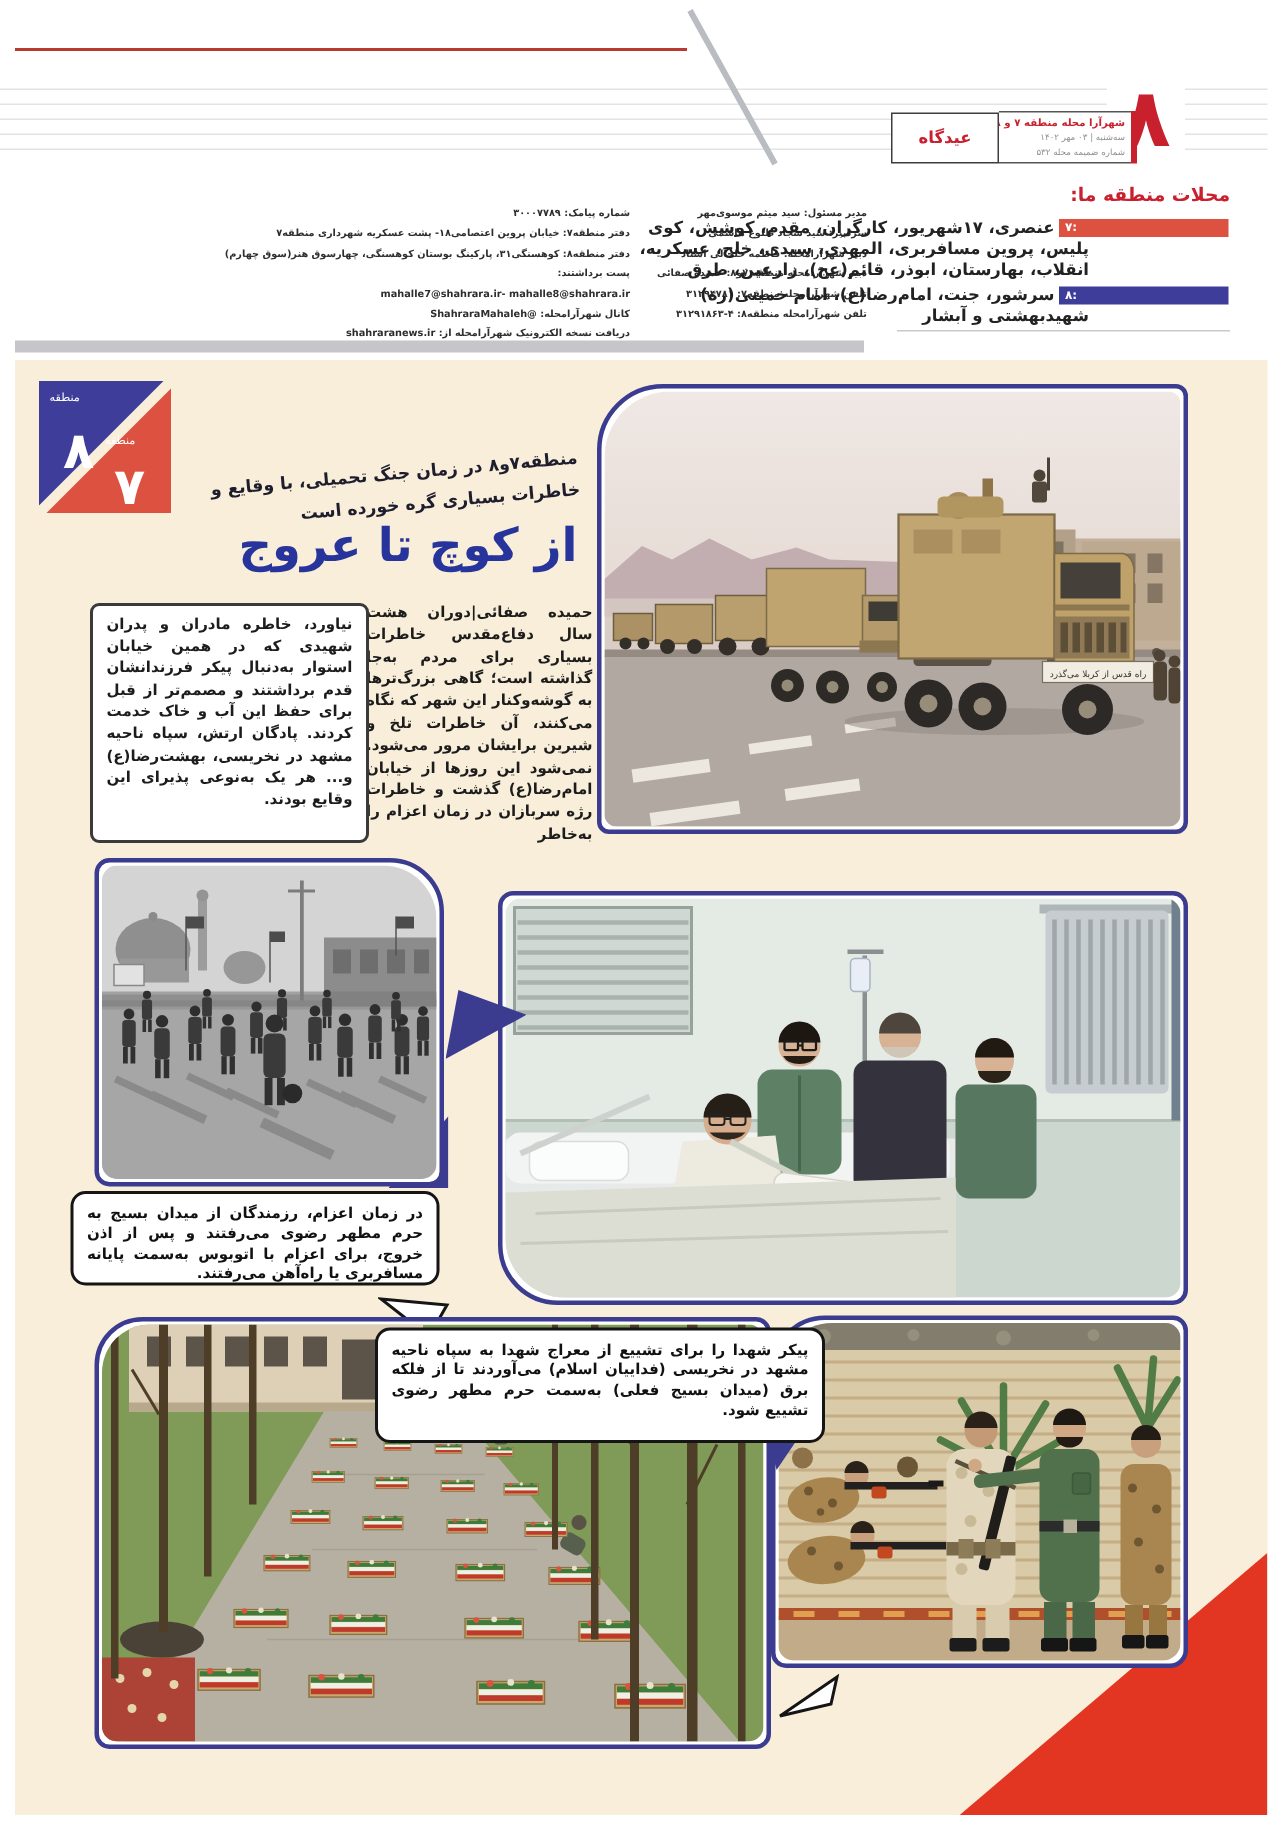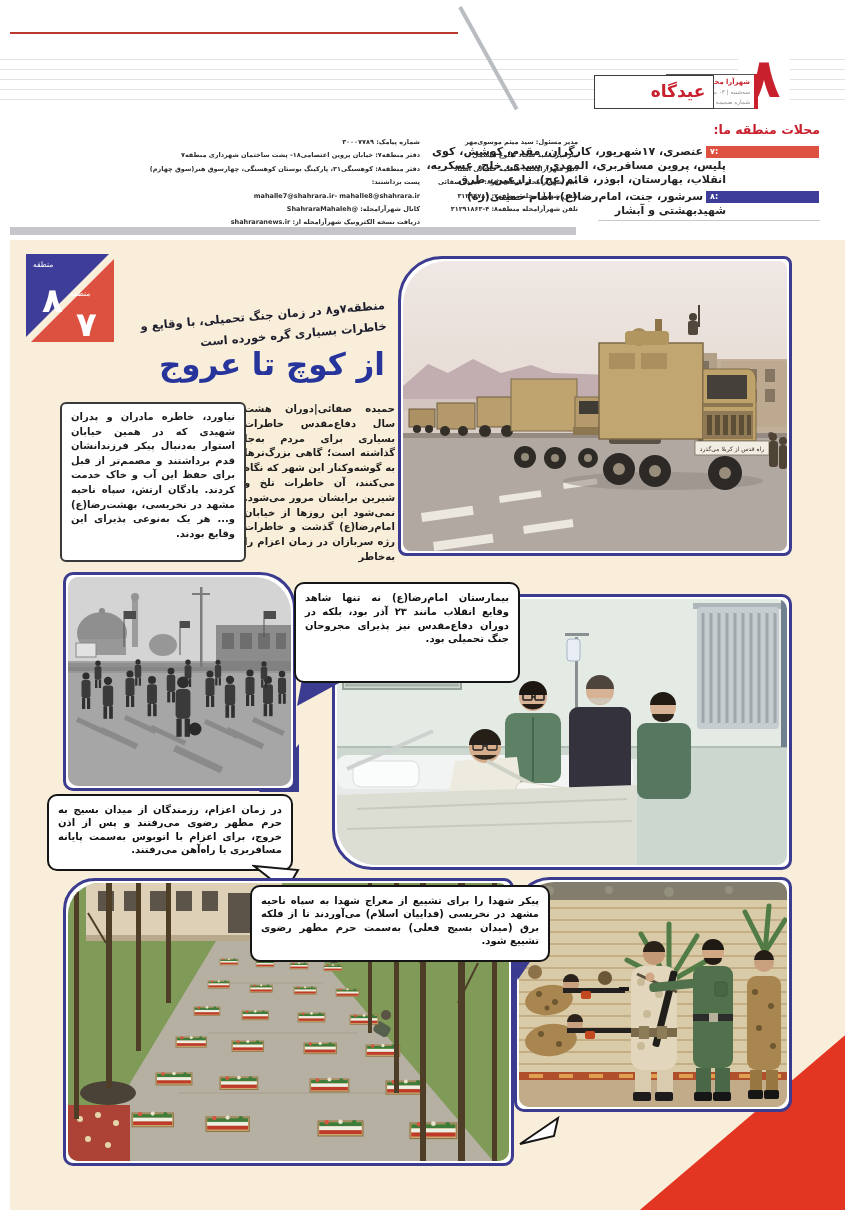--- a/index.html
+++ b/index.html
@@ -6,22 +6,22 @@
   .page{position:relative;width:858px;height:1220px;background:#ffffff;overflow:hidden;
         font-family:"DejaVu Sans", sans-serif;}
   .rule{position:absolute;left:0;width:845px;height:1px;background:#e3e3e5;}
   .red-topline{position:absolute;left:10px;top:32px;width:448px;height:2px;background:#bb3a2f;}
   .gray-slash{position:absolute;left:458px;top:7px;width:4px;height:117px;background:#b9bcc0;
               transform:rotate(-29deg);transform-origin:50% 0;}
   
   .num8{position:absolute;left:738px;top:46px;width:52px;height:70px;background:#fff;
         color:#c9202e;font-size:54px;font-weight:900;text-align:center;line-height:66px;}
   .eidgah-box{position:absolute;left:594px;top:75px;width:70px;height:32px;background:#fff;
-        border:1.2px solid #3d3d3d;color:#c9202e;font-weight:900;font-size:17px;
-        text-align:center;line-height:31px;padding-left:48px;}
+        border:1.2px solid #3d3d3d;color:#c9202e;font-weight:900;font-size:11px;
+        text-align:center;line-height:31px;}
   .info-box{position:absolute;left:666px;top:74px;width:88px;height:35px;background:#fff;
         border-top:1px solid #555;border-bottom:1px solid #555;direction:rtl;
         padding:2px 4px 0 2px;box-sizing:border-box;}
   .info-box .t{font-size:6.8px;font-weight:800;color:#c9202e;line-height:10px;white-space:nowrap;}
   .info-box .d{font-size:5.8px;color:#8f8f8f;letter-spacing:.5px;line-height:10px;white-space:nowrap;}
   .red-vbar{position:absolute;left:754px;top:74px;width:4px;height:35px;background:#c9202e;}
   .staff-col{position:absolute;right:280px;top:136px;width:180px;direction:rtl;text-align:right;
         font-size:6.5px;font-weight:600;color:#2e2e2e;line-height:13.4px;}
   .contact-col{position:absolute;right:438px;top:136px;width:294px;direction:r tl;direction:rtl;
         text-align:right;font-size:6.5px;font-weight:600;color:#2e2e2e;line-height:13.4px;}
@@ -55,21 +55,21 @@
   .corner-tri{position:absolute;left:259px;top:744px;width:40px;height:48px;background:#3b3b90;
         clip-path:polygon(100% 0,100% 100%,0 100%);}
   .tail-navy1{position:absolute;left:297px;top:660px;width:54px;height:46px;background:#3b3b90;
         clip-path:polygon(0 100%,16% 0,100% 36%);}
   .tail-navy3{position:absolute;left:503px;top:922px;width:46px;height:58px;background:#3b3b90;
         clip-path:polygon(0 0,100% 20%,32% 100%);}
   .bubble{position:absolute;background:#fff;border:2px solid #151515;border-radius:10px;
         padding:7px 9px;direction:rtl;text-align:justify;color:#111;
         font-size:10px;font-weight:700;line-height:13.8px;box-sizing:border-box;}
   .b1{left:294px;top:582px;width:226px;height:101px;}
-  .b2{left:47px;top:794px;width:246px;height:77px;line-height:13.4px;}
+  .b2{left:47px;top:794px;width:246px;height:63px;line-height:13.4px;}
   .b3{left:250px;top:885px;width:300px;height:77px;line-height:13.4px;}
   .b4{left:547px;top:1086px;width:181px;height:76px;font-size:9.6px;line-height:13px;}
   .tail-svg{position:absolute;}
   .col-mid{position:absolute;left:244px;top:402px;width:151px;height:168px;direction:rtl;
         text-align:justify;font-size:10px;font-weight:600;line-height:14.8px;color:#1c1c1c;overflow:hidden;}
   .col-mid .byline{font-weight:800;}
   .box-left{position:absolute;left:60px;top:402px;width:186px;height:160px;background:#fff;
         border:2px solid #3a3a3a;border-radius:6px;padding:6px 9px;box-sizing:border-box;
         direction:rtl;text-align:justify;font-size:10px;font-weight:600;line-height:14.6px;
         color:#1c1c1c;overflow:hidden;}
@@ -99,21 +99,21 @@
   <div class="staff-col">
     <div>مدیر مسئول: سید میثم موسوی‌مهر</div>
     <div>سردبیر: سید سجاد طلوع هاشمی</div>
     <div>دبیر شهرآرامحله: فاطمه خلخالی استاد</div>
     <div>دبیر شهرآرامحله منطقه ۷و۸: حمیده صفائی</div>
     <div>تلفن شهرآرامحله منطقه۷: ۳۱۲۹۴۷۸۱</div>
     <div>تلفن شهرآرامحله منطقه۸: ۴-۳۱۲۹۱۸۶۳</div>
   </div>
   <div class="contact-col">
     <div>شماره پیامک: ۳۰۰۰۷۷۸۹</div>
-    <div>دفتر منطقه۷: خیابان پروین اعتصامی۱۸- پشت ساختمان شهرداری منطقه۷</div>
+    <div>دفتر منطقه۷: خیابان پروین اعتصامی۱۸- پشت عسکریه شهرداری منطقه۷</div>
     <div>دفتر منطقه۸: کوهسنگی۳۱، پارکینگ بوستان کوهسنگی، چهارسوق هنر(سوق چهارم)</div>
     <div>پست برداشتند:</div>
     <div>mahalle7@shahrara.ir- mahalle8@shahrara.ir</div>
     <div>کانال شهرآرامحله: @ShahraraMahaleh</div>
     <div>دریافت نسخه الکترونیک شهرآرامحله از: shahraranews.ir</div>
   </div>
   <div class="gray-bar"></div>
 
   <div class="nb-heading">محلات منطقه ما:</div>
   <div class="nbar nbar-red"><span>۷:</span></div>
@@ -407,21 +407,20 @@
       <rect x="180" y="182" width="72" height="14" rx="7" fill="#f7f5ef" stroke="#d8d4c8" transform="rotate(8 180 182)"></rect>
       <path d="M0,196 L300,186 L300,266 L0,266 Z" fill="#dcded4"></path>
       <g stroke="#c8cabf" stroke-width="2">
         <line x1="20" y1="210" x2="290" y2="200"></line>
           <line x1="10" y1="230" x2="295" y2="222"></line>
       </g>
     </svg>
   </div>
 
   <div class="tail-navy1"></div>
-  <div class="bubble b1">بیمارستان امام‌رضا(ع) نه تنها شاهد وقایع انقلاب مانند ۲۳ آذر بود، بلکه در دوران دفاع‌مقدس نیز پذیرای مجروحان جنگ تحمیلی بود.</div>
   <div class="bubble b2">در زمان اعزام، رزمندگان از میدان بسیج به حرم مطهر رضوی می‌رفتند و پس از اذن خروج، برای اعزام با اتوبوس به‌سمت پایانه مسافربری یا راه‌آهن می‌رفتند.</div>
   <svg class="tail-svg" style="left:252px;top:864px" width="48" height="30">
     <polygon points="2,2 46,6 34,27" fill="#ffffff" stroke="#151515" stroke-width="2"></polygon>
   </svg>
 
   <div class="photo ph-coffins">
     <svg viewBox="0 0 441 278" preserveAspectRatio="none">
       <rect width="441" height="278" fill="#7f9b57"></rect>
       <rect x="18" y="0" width="196" height="58" fill="#ddd0b6"></rect>
       <g fill="#5c5448">

